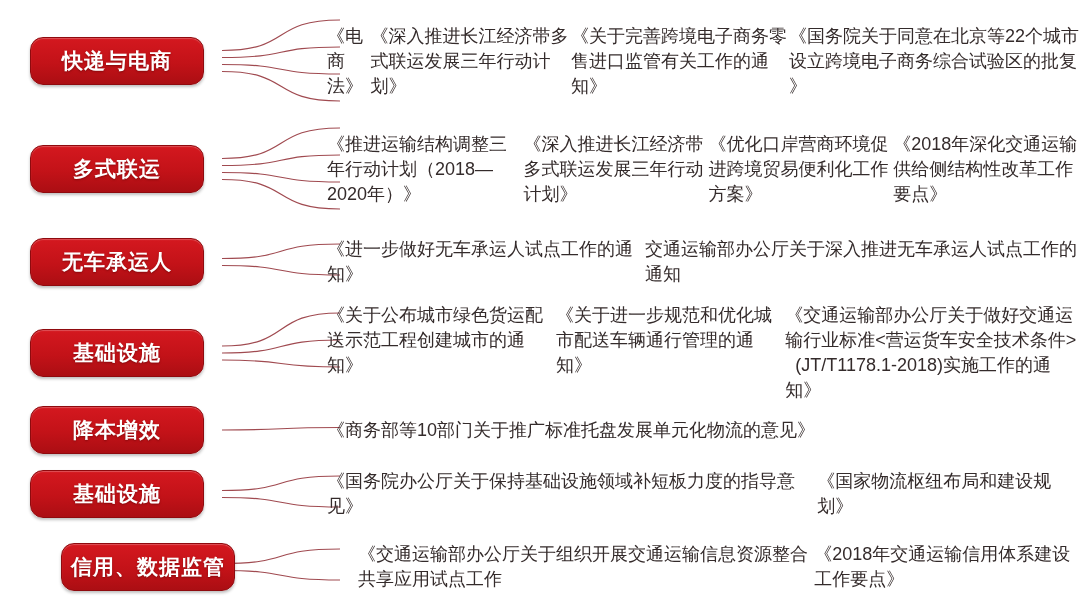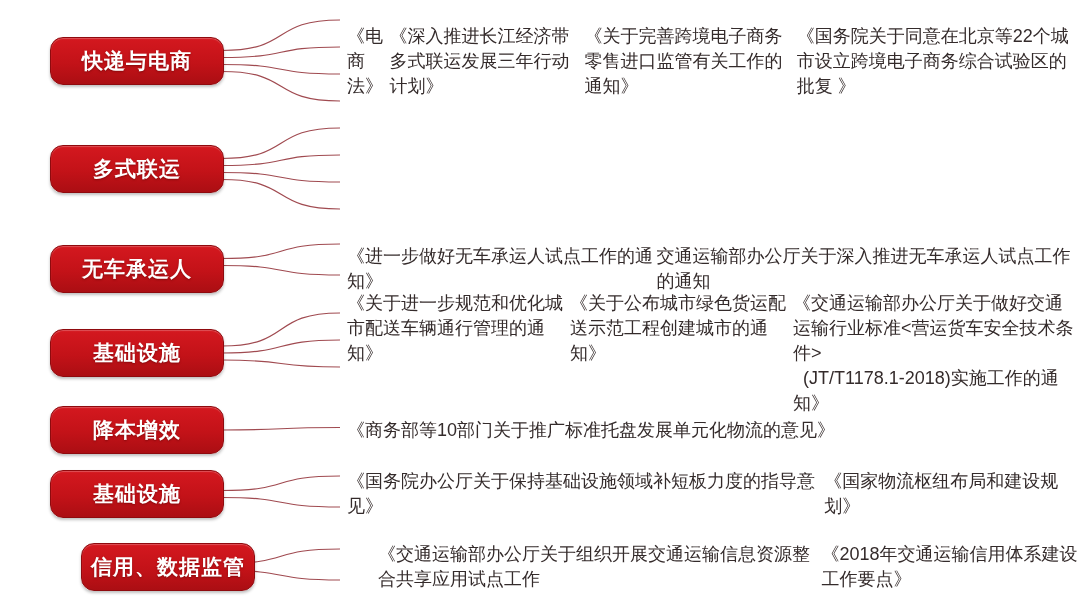--- a/index.html
+++ b/index.html
@@ -11,28 +11,28 @@
     font-family:"Liberation Sans","DejaVu Sans",sans-serif;
   }
   #connectors{position:absolute;left:0;top:0;z-index:1;}
   .group{
     position:absolute;left:0;right:0;
     display:flex;align-items:center;
     z-index:2;
   }
   .g0{top:8px;height:106px;}
   .g1{top:118px;height:102px;}
-  .g2{top:237px;height:64px;}
+  .g2{top:230px;height:64px;}
   .g3{top:302px;height:102px;}
   .g4{top:406px;height:48px;}
   .g5{top:464px;height:60px;}
   .g6{top:537px;height:60px;padding-left:31px;}
   .box{
     flex:none;
-    margin-left:50px;
+    margin-left:30px;
     width:172px;height:46px;
     background:linear-gradient(180deg,#d4181f 0%,#c31218 55%,#ab0e13 100%);
     border:1px solid #8f0a0e;
     border-radius:13px;
     box-shadow:0 2px 3px rgba(0,0,0,0.25), inset 0 1px 1px rgba(255,255,255,0.25);
     display:flex;align-items:center;justify-content:center;
   }
   .box-label{
     color:#ffffff;
     font-size:21px;
@@ -89,39 +89,45 @@
         <div class="item">《深入推进长江经济带多式联运发展三年行动计划》</div>
         <div class="item">《关于完善跨境电子商务零售进口监管有关工作的通知》</div>
         <div class="item">《国务院关于同意在北京等22个城市设立跨境电子商务综合试验区的批复 》</div>
       </div>
   </div>
 
   <div class="group g1">
     <div class="box">
       <span class="box-label">多式联运</span>
     </div>
+    <div class="items">
+        <div class="item">《推进运输结构调整三年行动计划（2018—2020年）》</div>
+        <div class="item">《深入推进长江经济带多式联运发展三年行动计划》</div>
+        <div class="item">《优化口岸营商环境促进跨境贸易便利化工作方案》</div>
+        <div class="item">《2018年深化交通运输供给侧结构性改革工作要点》</div>
+      </div>
   </div>
 
   <div class="group g2 sparse">
     <div class="box">
       <span class="box-label">无车承运人</span>
     </div>
     <div class="items">
         <div class="item">《进一步做好无车承运人试点工作的通知》</div>
         <div class="item">交通运输部办公厅关于深入推进无车承运人试点工作的通知</div>
       </div>
   </div>
 
   <div class="group g3">
     <div class="box">
       <span class="box-label">基础设施</span>
     </div>
     <div class="items">
+        <div class="item">《关于公布城市绿色货运配送示范工程创建城市的通知》</div>
         <div class="item">《关于进一步规范和优化城市配送车辆通行管理的通知》</div>
-        <div class="item">《关于公布城市绿色货运配送示范工程创建城市的通知》</div>
         <div class="item">《交通运输部办公厅关于做好交通运输行业标准&lt;营运货车安全技术条件&gt;
   (JT/T1178.1-2018)实施工作的通知》</div>
       </div>
   </div>
 
   <div class="group g4 sparse">
     <div class="box">
       <span class="box-label">降本增效</span>
     </div>
     <div class="items">

